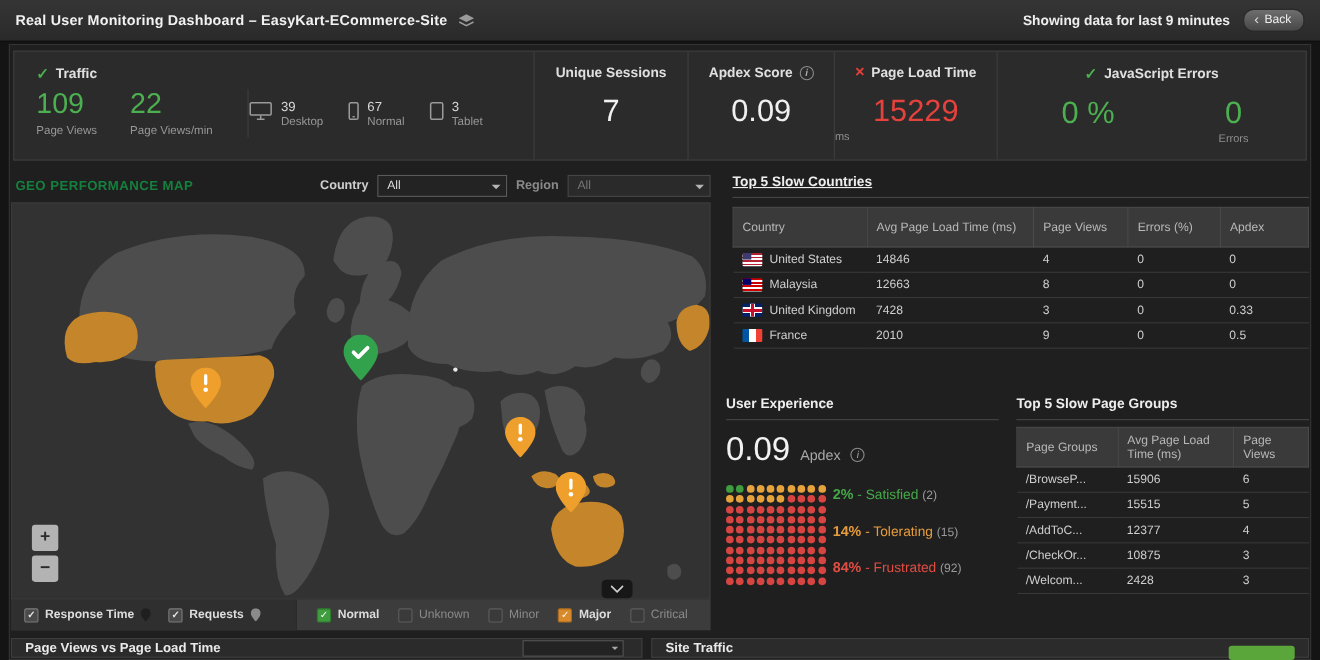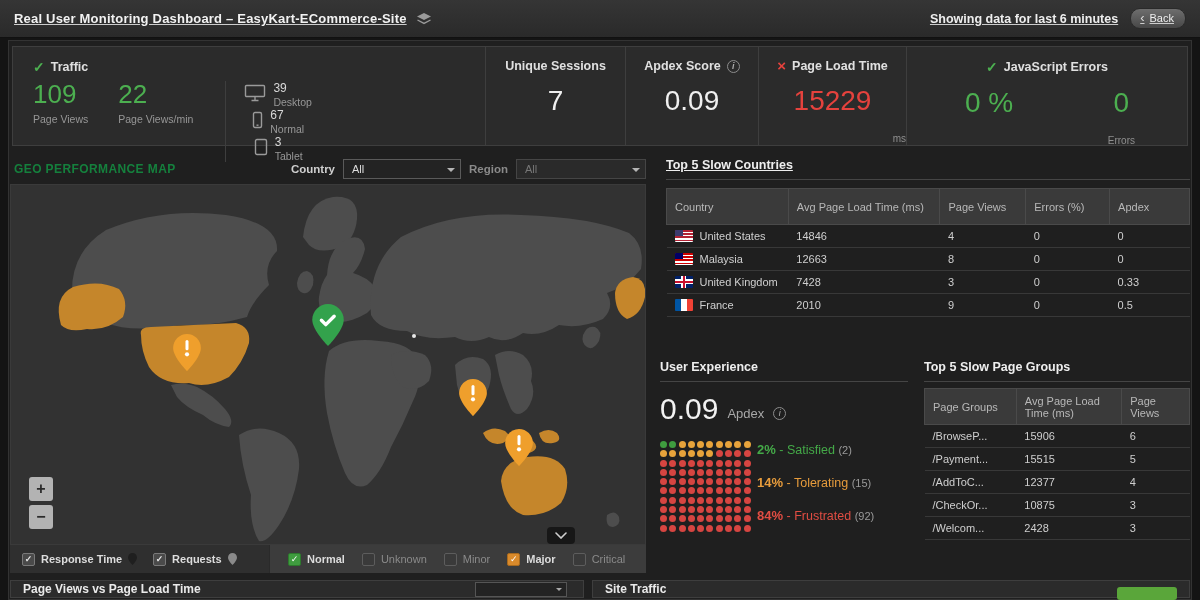--- a/index.html
+++ b/index.html
@@ -2,21 +2,21 @@
 <html><head>
 <meta charset="utf-8">
 <style>
   * { box-sizing: border-box; margin: 0; padding: 0; }
   html, body { width: 1200px; height: 600px; overflow: hidden; }
   body { background:#141414; font-family:"Liberation Sans", sans-serif; color:#ccc; position:relative; }
 
   
   .topbar { position:absolute; left:0; top:0; width:1200px; height:38px;
     background:linear-gradient(#353535,#2a2a2a); border-bottom:1px solid #111;
-    display:flex; align-items:center; padding:0 14px; z-index:5;text-decoration:underline; }
+    display:flex; align-items:center; padding:0 14px; z-index:5; }
   .topbar-title { color:#f2f2f2; font-size:13px; font-weight:bold; letter-spacing:.2px; }
   .layers-icon { margin-left:9px; display:inline-flex; }
   .topbar-right { margin-left:auto; display:flex; align-items:center; gap:12px; }
   .showing { color:#eee; font-size:12.5px; font-weight:bold; }
   .back-btn { background:linear-gradient(#6e6e6e,#474747); color:#eee; font-size:11px;
     padding:3px 11px 4px 9px; border-radius:10px; display:flex; align-items:center; gap:5px;
     border:1px solid #2a2a2a; cursor:pointer; }
   .back-arrow { font-size:13px; line-height:10px; color:#ddd; }
 
   .main-frame { position:absolute; left:8px; top:40px; width:1184px; height:560px;
@@ -26,29 +26,29 @@
   .kpi { position:absolute; left:12px; top:46px; width:1176px; height:100px;
     background:#2b2b2b; border:1px solid #3e3e3e; display:flex; z-index:2; }
   .kpi-sec { position:relative; padding-top:12px; }
   .kpi-sec + .kpi-sec { border-left:1px solid #3e3e3e; }
   .kpi-head { display:flex; align-items:center; justify-content:center; gap:6px;
     font-size:12.5px; font-weight:bold; color:#e0e0e0; }
   .kpi-head.left { justify-content:flex-start; }
   .check-glyph { color:#4caf50; font-weight:bold; font-size:14px; }
   .x-glyph { color:#e5423d; font-weight:bold; font-size:15px; line-height:12px; }
   .kpi-value { font-size:28px; color:#f0f0f0; text-align:center; margin-top:12px; }
-  .kpi-unit { font-size:10px; color:#8f8f8f; text-align:right; margin-top:16px; }
+  .kpi-unit { font-size:10px; color:#8f8f8f; text-align:left; margin-top:2px; }
 
   .sec-traffic { width:472px; padding-left:20px; }
   .traffic-row { display:flex; margin-top:4px; }
   .t-stat { margin-right:30px; }
   .t-val { font-size:26px; color:#4caf50; }
   .t-label { font-size:10.5px; color:#979797; margin-top:3px; }
   .devices { display:flex; align-items:center; border-left:1px solid #3e3e3e;
-    padding-left:18px; margin-left:2px; margin-top:2px;flex-direction:column; }
+    margin-left:2px; margin-top:2px; }
   .device { display:flex; align-items:center; gap:7px; margin-right:22px; }
   .d-count { font-size:12px; color:#d8d8d8; }
   .d-label { font-size:10.5px; color:#979797; margin-top:1px; }
 
   .sec-sessions { width:140px; }
   .sec-apdex { width:133px; }
   .sec-plt { width:148px; }
   .sec-plt .kpi-value { color:#e5423d; }
   .sec-jserr { flex:1; }
   .jserr-vals { display:flex; justify-content:space-between; padding:0 52px 0 58px; }
@@ -180,21 +180,21 @@
 
 <div class="topbar">
   <span class="topbar-title">Real User Monitoring Dashboard – EasyKart-ECommerce-Site</span>
   <span class="layers-icon">
     <svg width="16" height="14" viewBox="0 0 16 14">
       <path d="M8 1 L15 4.5 8 8 1 4.5 Z" fill="#9a9a9a"></path>
       <path d="M1.5 8 L8 11.4 14.5 8" stroke="#9a9a9a" fill="none" stroke-width="1.4"></path>
     </svg>
   </span>
   <div class="topbar-right">
-    <span class="showing">Showing data for last 6 minutes</span>
+    <span class="showing">Showing data for last 9 minutes</span>
     <span class="back-btn">
       <span class="back-arrow">‹</span>
       <span>Back</span>
     </span>
   </div>
 </div>
 
 <div class="main-frame"></div>
 
 <div class="kpi">

